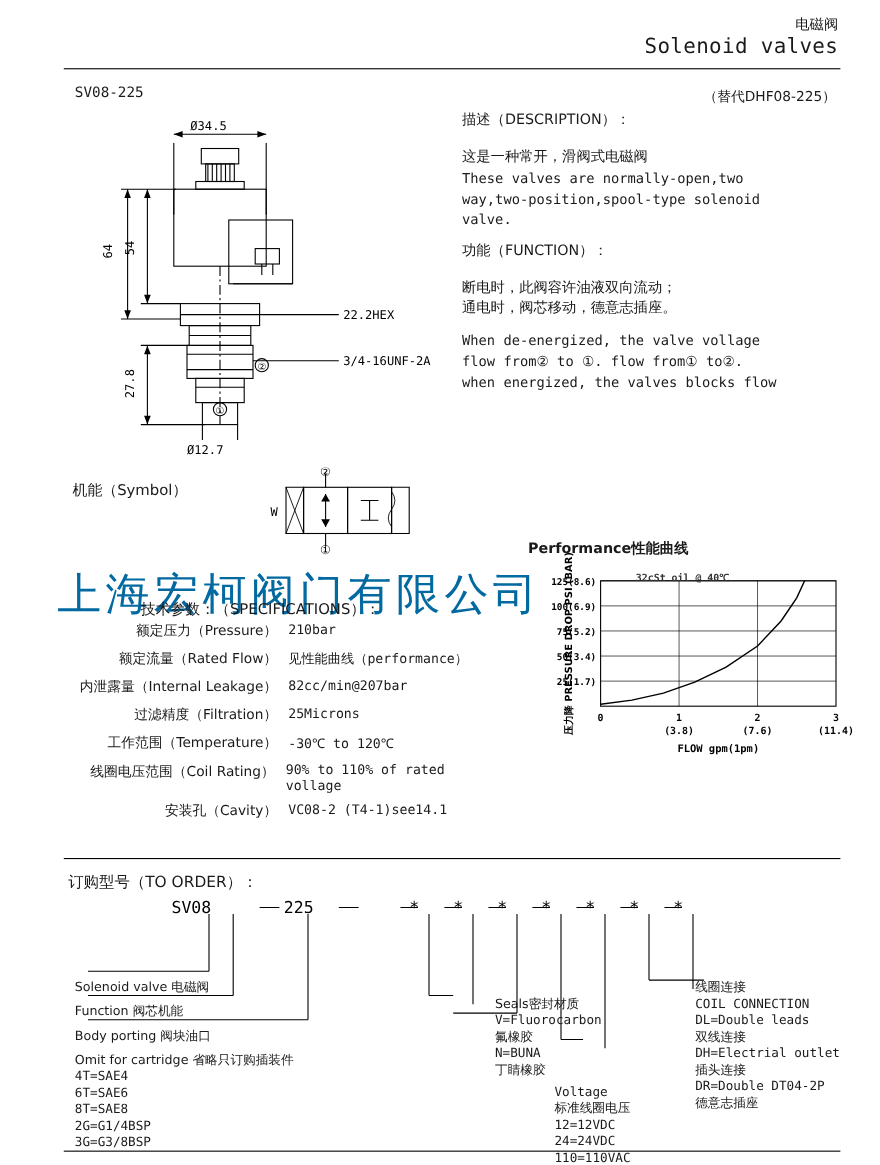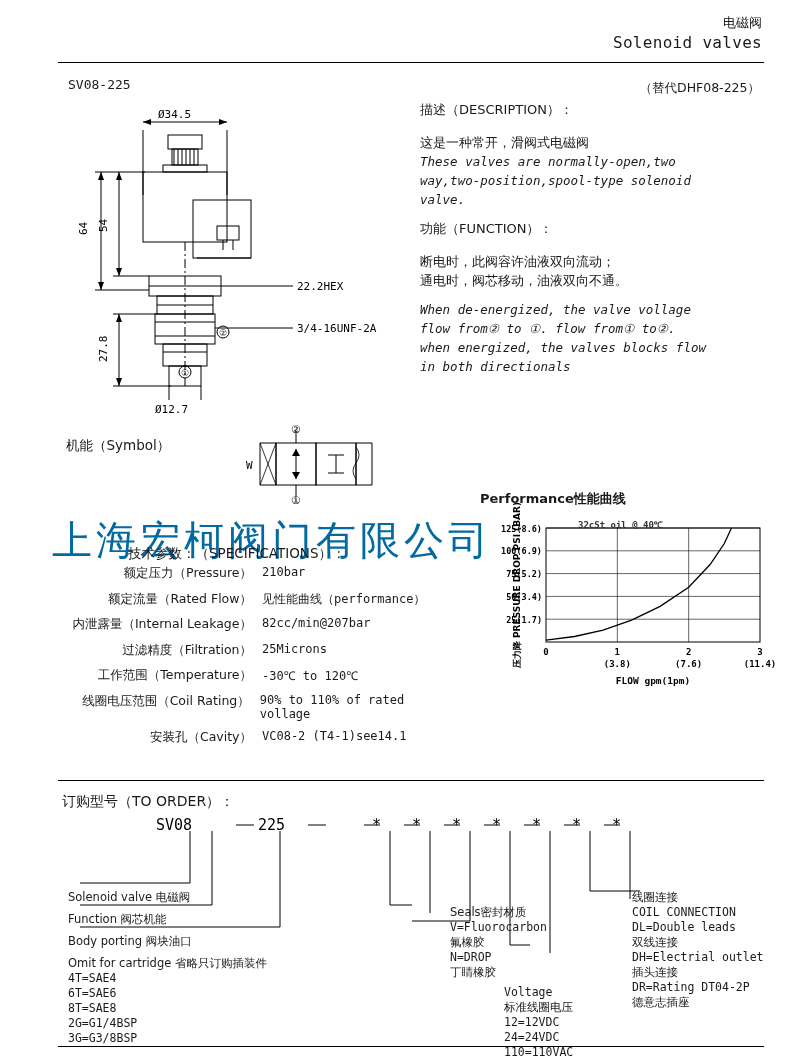--- a/index.html
+++ b/index.html
@@ -11,34 +11,34 @@
     position:relative;
     overflow:hidden;
   }
   .page{position:absolute;inset:0;padding-left:18px;}
 
   
   .hdr-rule{position:absolute;left:58px;right:36px;border-top:1px solid #000;}
   #hdr-rule-top{top:62px;}
   .hdr-title{position:absolute;right:38px;text-align:right;font-size:13.5px;line-height:17px;}
   #hdr-cn{top:14px;font-family:"DejaVu Sans",sans-serif;font-size:13px;}
-  #hdr-en{top:34px;font-family:"DejaVu Sans Mono",monospace;font-size:16px;letter-spacing:.3px;}
+  #hdr-en{top:34px;font-family:"DejaVu Sans Mono",monospace;font-size:19px;letter-spacing:.3px;}
 
   .model-no{position:absolute;left:68px;top:77px;font-family:"DejaVu Sans Mono",monospace;font-size:13px;}
   .alt-no{position:absolute;right:40px;top:80px;font-family:"DejaVu Sans",sans-serif;font-size:12.5px;}
 
   
   .desc{position:absolute;left:420px;top:100px;width:350px;font-size:13px;line-height:19px;}
   .desc .cn{font-family:"DejaVu Sans",sans-serif;font-size:13px;}
-  .desc .en{font-family:"DejaVu Sans Mono",monospace;font-size:12.5px;line-height:19px;font-style:italic;}
+  .desc .en{font-family:"DejaVu Sans Mono",monospace;font-size:12.5px;line-height:19px;}
   .desc .head{margin-bottom:4px;}
   .gap{height:10px;}
 
   
-  .drawing{position:absolute;left:45px;top:100px;width:350px;height:320px;}
+  .drawing{position:absolute;left:60px;top:100px;width:350px;height:320px;}
   .drawing svg{display:block;}
 
   
   .symbol-label{position:absolute;left:66px;top:437px;font-family:"DejaVu Sans",sans-serif;font-size:13.5px;}
   .symbol-box{position:absolute;left:230px;top:425px;width:160px;height:80px;}
 
   
   .watermark{
     position:absolute;left:52px;top:513px;width:720px;
     font-family:Liberation Mono, monospace;
@@ -84,26 +84,25 @@
     <div class="cn head">描述（DESCRIPTION）：</div>
     <div class="gap"></div>
     <div class="cn">这是一种常开，滑阀式电磁阀</div>
     <div class="en">These valves are normally-open,two</div>
     <div class="en">way,two-position,spool-type solenoid</div>
     <div class="en">valve.</div>
     <div class="gap"></div>
     <div class="cn head">功能（FUNCTION）：</div>
     <div class="gap"></div>
     <div class="cn">断电时，此阀容许油液双向流动；</div>
-    <div class="cn">通电时，阀芯移动，油液双向不通。</div>
+    <div class="cn">通电时，阀芯移动，德意志插座。</div>
     <div class="gap"></div>
     <div class="en">When de-energized, the valve vollage</div>
     <div class="en">flow from② to ①. flow from① to②.</div>
     <div class="en">when energized, the valves blocks flow</div>
-    <div class="en">in both directionals</div>
   </div>
 
   <div class="drawing">
     <svg width="350" height="320" viewBox="0 0 350 320">
       <g stroke="#000" fill="none" stroke-width="1">
 
         <line x1="98" y1="30" x2="98" y2="95"></line>
         <line x1="182" y1="30" x2="182" y2="95"></line>
         <line x1="98" y1="22" x2="182" y2="22"></line>
         <path d="M98 22 l8 -3 v6 z" fill="#000" stroke="none"></path>
@@ -331,38 +330,38 @@
     <div>6T=SAE6</div>
     <div>8T=SAE8</div>
     <div>2G=G1/4BSP</div>
     <div>3G=G3/8BSP</div>
   </div>
 
   <div class="ord-legend" style="left:412px;top:905px;margin-left:38px;">
     <div class="cnf">Seals密封材质</div>
     <div>V=Fluorocarbon</div>
     <div class="cnf">氟橡胶</div>
-    <div>N=DROP</div>
+    <div>N=BUNA</div>
     <div class="cnf">丁睛橡胶</div>
   </div>
 
   <div class="ord-legend" style="left:504px;top:944px;margin-top:41px;">
     <div>Voltage</div>
     <div class="cnf">标准线圈电压</div>
     <div>12=12VDC</div>
     <div>24=24VDC</div>
     <div>110=110VAC</div>
     <div>220=220VAC</div>
   </div>
 
   <div class="ord-legend" style="left:632px;top:890px;">
     <div class="cnf">线圈连接</div>
     <div>COIL CONNECTION</div>
     <div>DL=Double leads</div>
     <div class="cnf">双线连接</div>
     <div>DH=Electrial outlet</div>
     <div class="cnf">插头连接</div>
-    <div>DR=Rating DT04-2P</div>
+    <div>DR=Double DT04-2P</div>
     <div class="cnf">德意志插座</div>
   </div>
 
   <div class="bottom-rule"></div>
 </div>
 
 </body></html>

